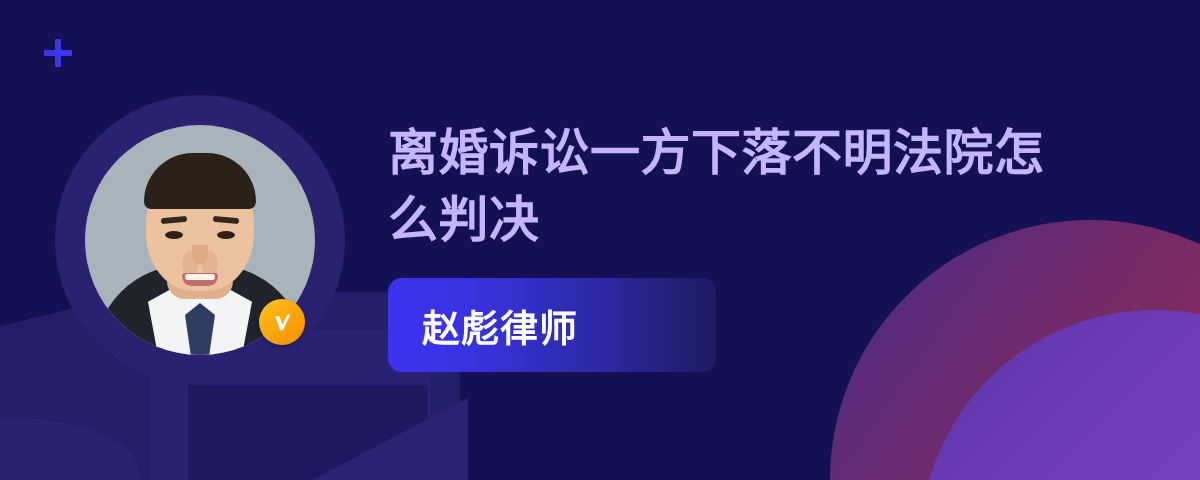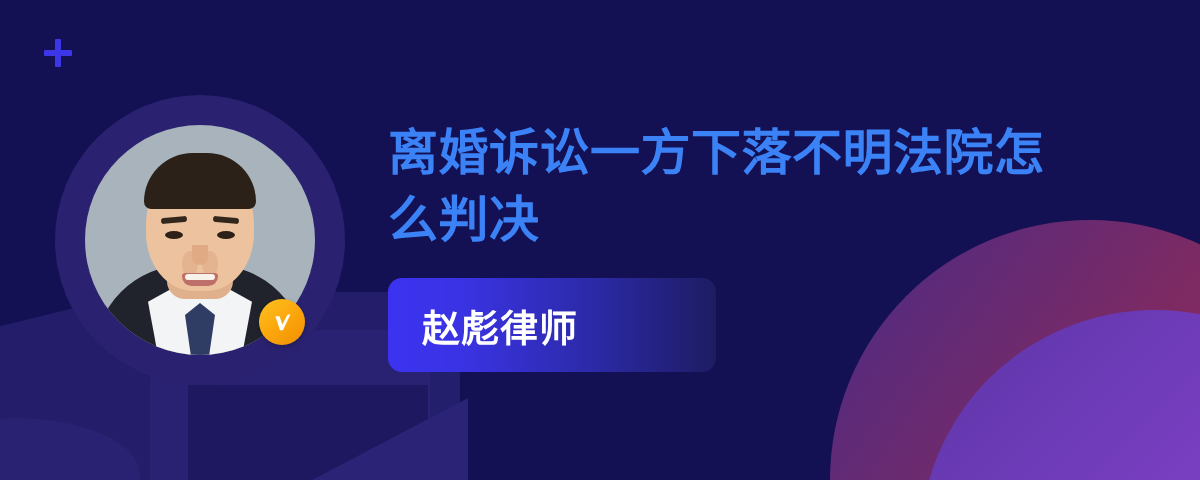--- a/index.html
+++ b/index.html
@@ -288,21 +288,21 @@
 
   
   .content {
     position: absolute;
     left: 388px;
     top: 120px;
     width: 790px;
   }
   .headline {
     margin: 0;
-    color: #3b82f6;
+    color: #c4b5fd;
     font-size: 50px;
     line-height: 1.34;
     font-weight: 700;
     letter-spacing: 0.5px;
     max-width: 690px;
   }
 
   .author-button {
     display: inline-flex;
     align-items: center;

